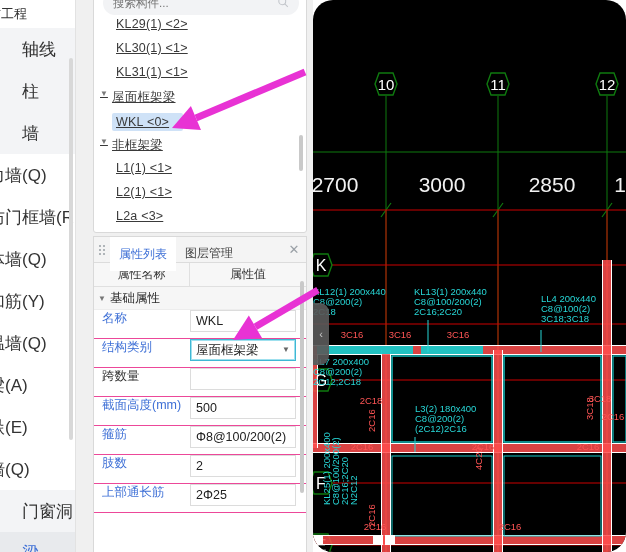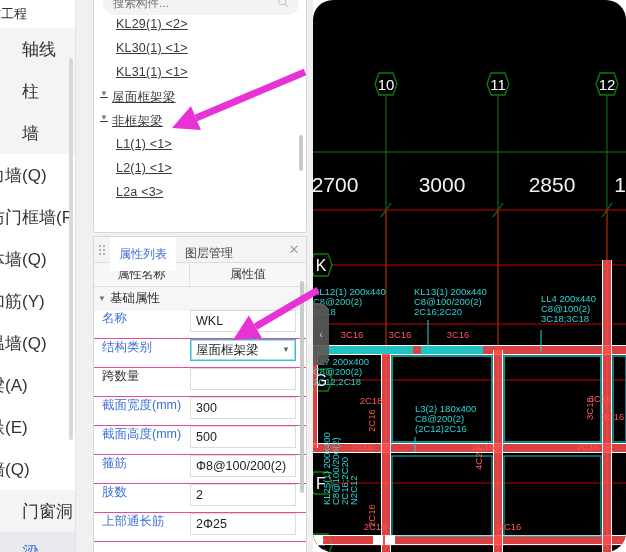--- a/index.html
+++ b/index.html
@@ -311,20 +311,23 @@
           <div class="tree-row leaf">
             <span class="tr-label">KL30(1) &lt;1&gt;</span>
           </div>
           <div class="tree-row leaf">
             <span class="tr-label">KL31(1) &lt;1&gt;</span>
           </div>
           <div class="tree-row group">
             <span class="tree-caret">▼</span>
             <span class="tr-label">屋面框架梁</span>
           </div>
+          <div class="tree-row leaf selected">
+            <span class="tr-label">WKL &lt;0&gt;</span>
+          </div>
           <div class="tree-row group">
             <span class="tree-caret">▼</span>
             <span class="tr-label">非框架梁</span>
           </div>
           <div class="tree-row leaf">
             <span class="tr-label">L1(1) &lt;1&gt;</span>
           </div>
           <div class="tree-row leaf">
             <span class="tr-label">L2(1) &lt;1&gt;</span>
           </div>
@@ -379,26 +382,20 @@
               <div class="pr-name">结构类别</div>
               <div class="pr-val focused">
                 <span>屋面框架梁</span>
                 <span class="caret-dn">▼</span>
               </div>
             </div>
             <div class="prop-row">
               <div class="pr-name plain">跨数量</div>
               <div class="pr-val">
                 <span></span>
-              </div>
-            </div>
-            <div class="prop-row">
-              <div class="pr-name">截面宽度(mm)</div>
-              <div class="pr-val">
-                <span>300</span>
               </div>
             </div>
             <div class="prop-row">
               <div class="pr-name">截面高度(mm)</div>
               <div class="pr-val">
                 <span>500</span>
               </div>
             </div>
             <div class="prop-row">
               <div class="pr-name">箍筋</div>

